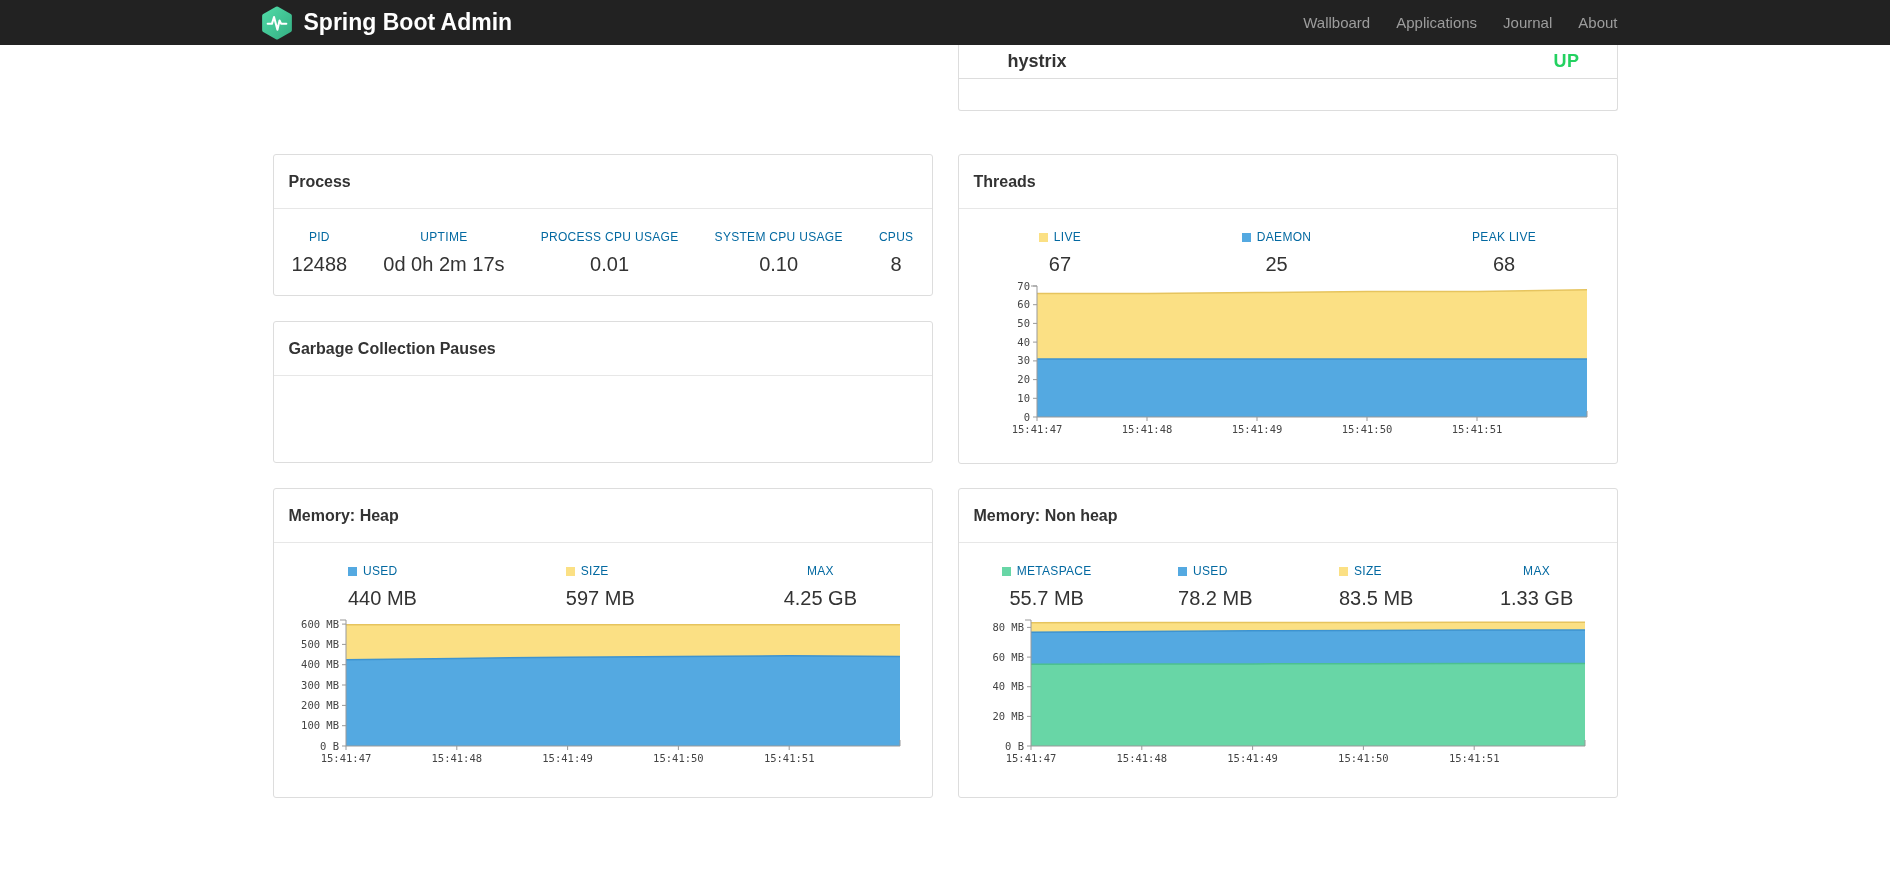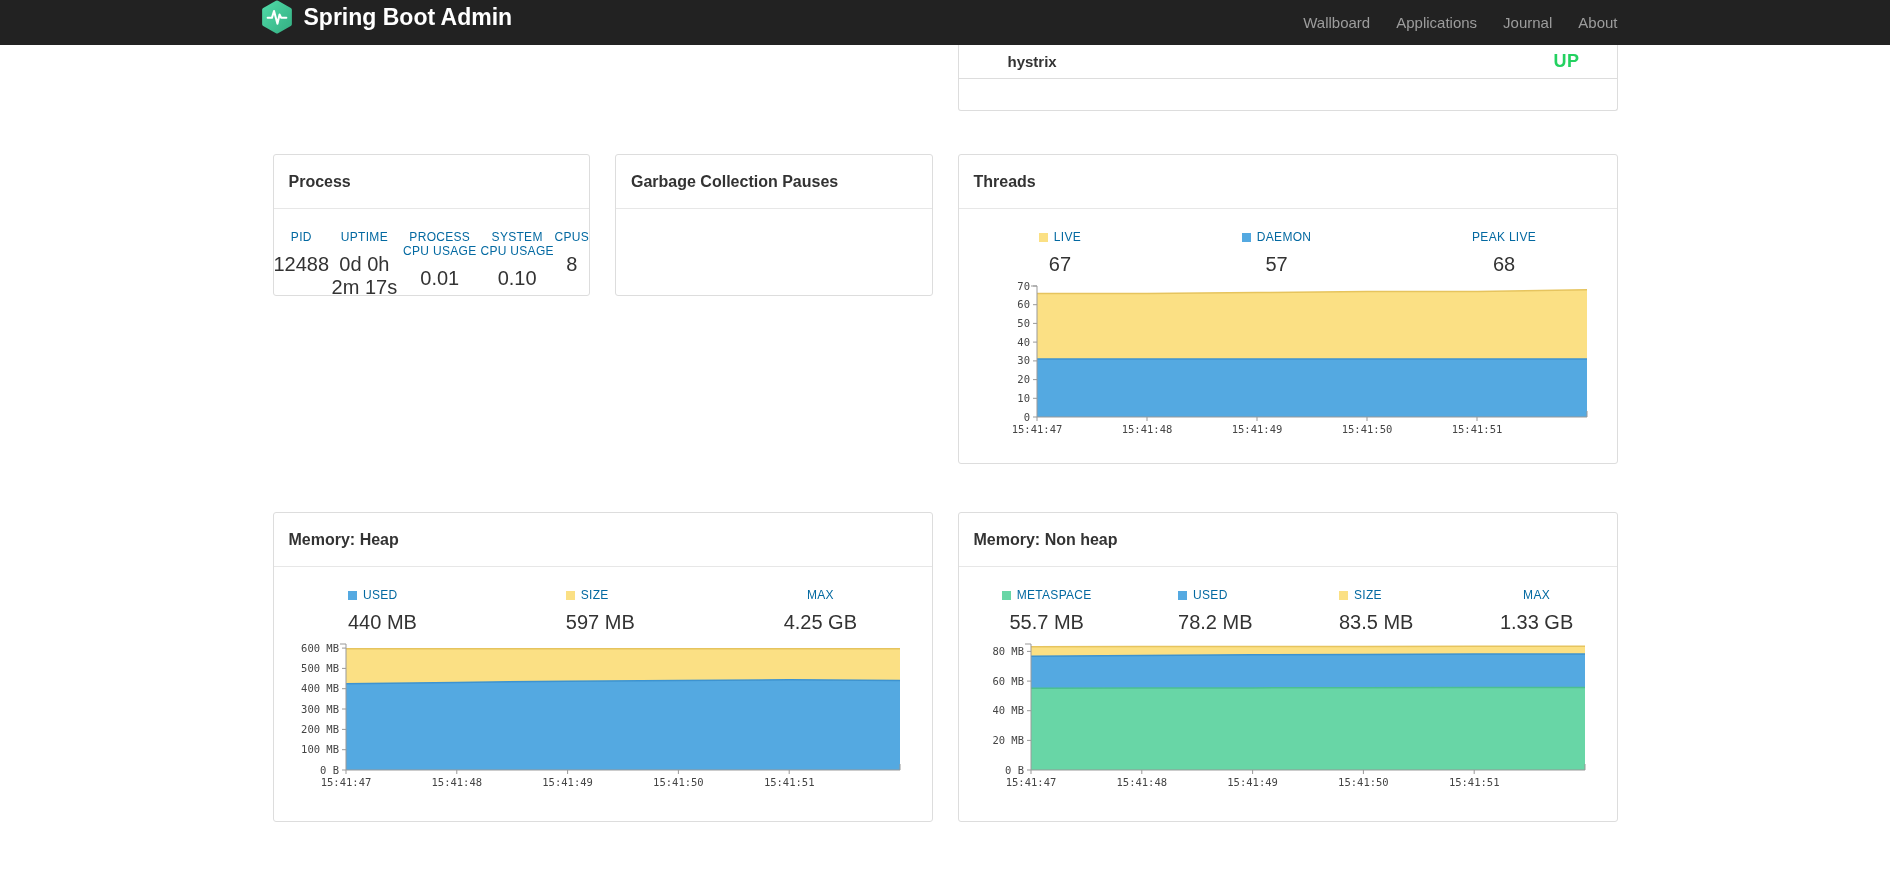--- a/index.html
+++ b/index.html
@@ -3,52 +3,52 @@
 <meta charset="utf-8">
 <style>
   *{box-sizing:border-box;margin:0;padding:0}
   html,body{background:#fff}
   body{
     width:1890px;height:892px;overflow:hidden;
     font-family:"Liberation Sans","DejaVu Sans",sans-serif;color:#333;
   }
   
   .navbar{height:45px;background:#222;position:relative;z-index:5}
-  .nav-inner{width:1345px;height:100%;margin:0 auto;display:flex;align-items:flex-start}
+  .nav-inner{width:1345px;height:100%;margin:0 auto;display:flex;align-items:center}
   .brand{display:flex;align-items:center;gap:10px;margin-left:-13px;color:#fff;
          font-size:23px;font-weight:700;text-decoration:none;cursor:pointer}
   .nav-links{margin-left:auto;display:flex}
   .nav-link{color:#9d9d9d;font-size:15px;line-height:45px;padding:0 13px;
             text-decoration:none;cursor:pointer}
   .nav-link:last-child{padding-right:0}
   
   .page{width:1345px;margin:0 auto;position:relative;padding-top:109px}
   .row{display:flex;gap:25px}
-  .row2{margin-top:48px}
-  .col{display:flex;flex-direction:row;gap:25px;width:660px}
+  .row2{margin-top:24px}
+  .col{display:flex;flex-direction:column;gap:25px;width:660px}
   .panel{width:660px;background:#fff;border:1px solid #ddd;border-radius:3px}
   .h142{height:142px}
   .h310{height:310px}
   .panel-h{height:54px;display:flex;align-items:center;padding:0 15px;
            border-bottom:1px solid #e7e7e7;font-size:16px;font-weight:700;color:#333}
   .metrics{display:flex;justify-content:space-around;align-items:flex-start;padding-top:21px}
   .metric{text-align:center}
   .metric .lbl{font-size:12px;color:#0369a1;letter-spacing:.3px}
   .metric .val{margin-top:9px;font-size:20px;color:#333}
   .lbl.sw{display:flex;align-items:center;justify-content:flex-start;gap:6px}
   .sq{width:9px;height:9px;display:inline-block}
   .chart{margin-top:6px;padding:0 14px}
   .chart text{font:10.5px "DejaVu Sans Mono",monospace;fill:#444}
   .chart svg{display:block;shape-rendering:auto}
   
   .health{position:absolute;top:0;left:685px;width:660px;height:66px;
           background:#fff;border:1px solid #ddd;border-top:none;border-radius:0 0 3px 3px}
   .hrow{display:flex;justify-content:space-between;align-items:center;height:34px;
         padding:0 37px 0 49px;border-bottom:1px solid #ddd}
-  .hname{font-size:15px;font-weight:600;color:#333}
+  .hname{font-size:18px;font-weight:600;color:#333}
   .hstatus{font-size:18px;font-weight:700;letter-spacing:.5px}
 </style>
 </head>
 <body>
 
 <div class="navbar">
   <div class="nav-inner">
     <a class="brand">
       <svg width="34" height="34" viewBox="0 0 40 40">
         <defs>
@@ -122,21 +122,21 @@
             <span class="sq" style="background: rgb(251, 224, 132);"></span>
             <span>LIVE</span>
           </div>
           <div class="val">67</div>
         </div>
         <div class="metric">
           <div class="lbl sw">
             <span class="sq" style="background: rgb(84, 169, 225);"></span>
             <span>DAEMON</span>
           </div>
-          <div class="val">57</div>
+          <div class="val">25</div>
         </div>
         <div class="metric">
           <div class="lbl">PEAK LIVE</div>
           <div class="val">68</div>
         </div>
       </div>
       <div class="chart">
           <svg width="632" height="157">
             <polygon points="64,135 64,11.5 174,11.5 284,10.5 394,9.6 504,9.6 614,7.7 614,135" fill="#FBE084"></polygon>
             <polyline points="64,11.5 174,11.5 284,10.5 394,9.6 504,9.6 614,7.7" fill="none" stroke="#E6C45E" stroke-width="1.5"></polyline>

